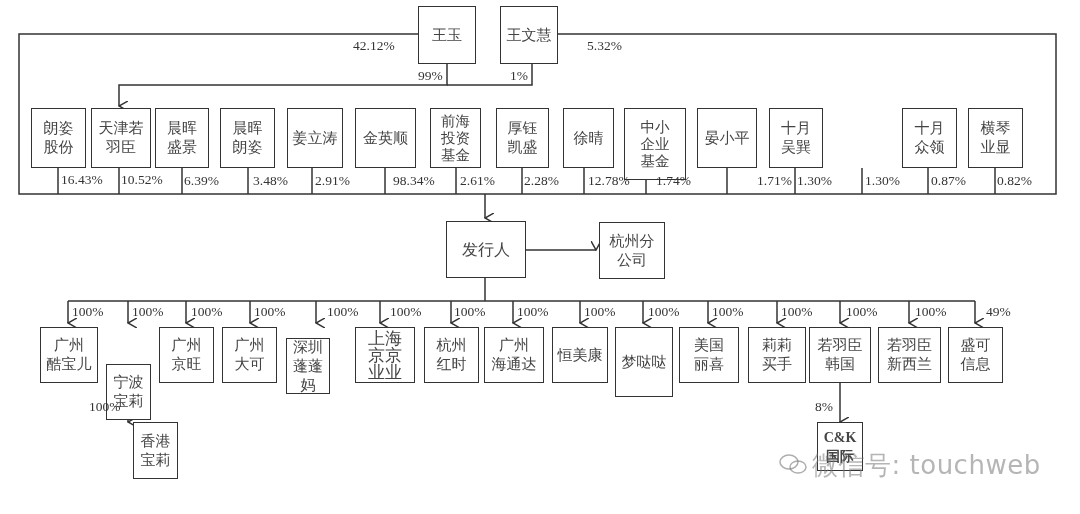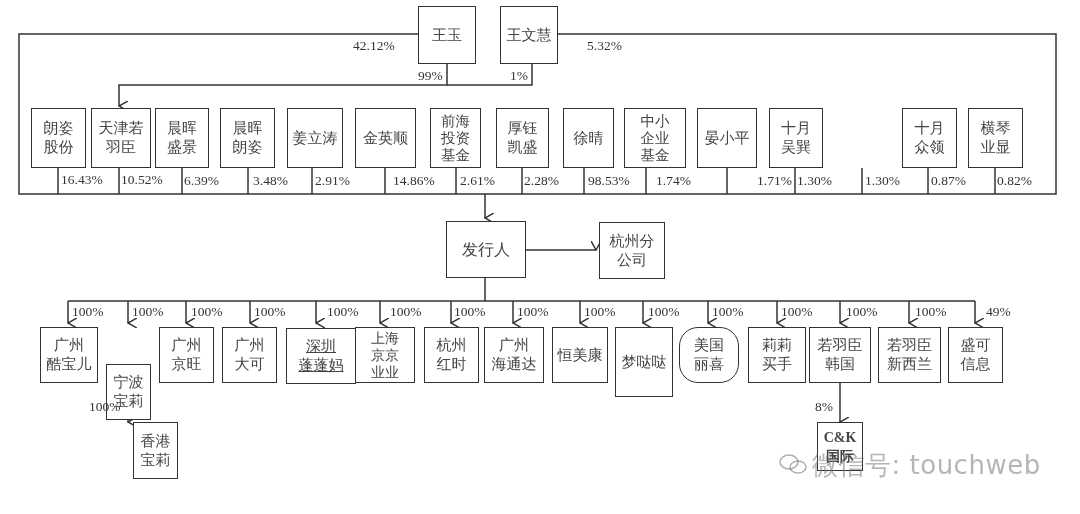--- a/index.html
+++ b/index.html
@@ -92,71 +92,71 @@
   <div class="box" style="left:220px;top:108px;width:55px;height:60px;">晨晖
 朗姿</div>
   <div class="box" style="left:287px;top:108px;width:56px;height:60px;">姜立涛</div>
   <div class="box" style="left:355px;top:108px;width:61px;height:60px;">金英顺</div>
   <div class="box" style="left:430px;top:108px;width:51px;height:60px;line-height:17px;font-size:14.5px;">前海
 投资
 基金</div>
   <div class="box" style="left:496px;top:108px;width:53px;height:60px;">厚钰
 凯盛</div>
   <div class="box" style="left:563px;top:108px;width:51px;height:60px;">徐晴</div>
-  <div class="box" style="left:624px;top:108px;width:62px;height:60px;line-height:17px;font-size:14.5px;">中小
+  <div class="box" style="left:624px;top:108px;width:62px;height:72px;line-height:17px;font-size:14.5px;">中小
 企业
 基金</div>
   <div class="box" style="left:697px;top:108px;width:60px;height:60px;">晏小平</div>
   <div class="box" style="left:769px;top:108px;width:54px;height:60px;">十月
 吴巽</div>
   <div class="box" style="left:902px;top:108px;width:55px;height:60px;">十月
 众领</div>
   <div class="box" style="left:968px;top:108px;width:55px;height:60px;">横琴
 业显</div>
 
   <span class="pct" style="left:61px;top:172px;">16.43%</span>
   <span class="pct" style="left:121px;top:172px;">10.52%</span>
   <span class="pct" style="left:184px;top:173px;">6.39%</span>
   <span class="pct" style="left:253px;top:173px;">3.48%</span>
   <span class="pct" style="left:315px;top:173px;">2.91%</span>
-  <span class="pct" style="left:393px;top:173px;">14.86%</span>
+  <span class="pct" style="left:393px;top:173px;">98.34%</span>
   <span class="pct" style="left:460px;top:173px;">2.61%</span>
   <span class="pct" style="left:524px;top:173px;">2.28%</span>
-  <span class="pct" style="left:588px;top:173px;">98.53%</span>
+  <span class="pct" style="left:588px;top:173px;">12.78%</span>
   <span class="pct" style="left:656px;top:173px;">1.74%</span>
   <span class="pct" style="left:729px;top:173px;margin-left:28px;">1.71%</span>
   <span class="pct" style="left:797px;top:173px;">1.30%</span>
   <span class="pct" style="left:865px;top:173px;">1.30%</span>
   <span class="pct" style="left:931px;top:173px;">0.87%</span>
   <span class="pct" style="left:997px;top:173px;">0.82%</span>
 
   <div class="box" style="left:446px;top:221px;width:80px;height:57px;font-size:16px;">发行人</div>
   <div class="box" style="left:599px;top:222px;width:66px;height:57px;font-size:15px;">杭州分
 公司</div>
 
   <div class="box" style="left:40px;top:327px;width:58px;height:56px;">广州
 酷宝儿</div>
   <div class="box" style="left:106px;top:327px;width:45px;height:56px;margin-top:37px;">宁波
 宝莉</div>
   <div class="box" style="left:159px;top:327px;width:55px;height:56px;">广州
 京旺</div>
   <div class="box" style="left:222px;top:327px;width:55px;height:56px;">广州
 大可</div>
-  <div class="box" style="left:286px;top:328px;width:70px;height:56px;text-decoration:underline;">深圳
+  <div class="box" style="left:286px;top:338px;width:44px;height:56px;">深圳
 蓬蓬妈</div>
-  <div class="box" style="left:355px;top:327px;width:60px;height:56px;line-height:17px;font-size:14px;">上海
+  <div class="box" style="left:355px;top:327px;width:60px;height:56px;line-height:17px;font-size:17px;">上海
 京京
 业业</div>
   <div class="box" style="left:424px;top:327px;width:55px;height:56px;">杭州
 红时</div>
   <div class="box" style="left:484px;top:327px;width:60px;height:56px;">广州
 海通达</div>
   <div class="box" style="left:552px;top:327px;width:56px;height:56px;">恒美康</div>
   <div class="box" style="left:615px;top:327px;width:58px;height:70px;">梦哒哒</div>
-  <div class="box" style="left:679px;top:327px;width:60px;height:56px;border-radius:19px;">美国
+  <div class="box" style="left:679px;top:327px;width:60px;height:56px;">美国
 丽喜</div>
   <div class="box" style="left:748px;top:327px;width:58px;height:56px;">莉莉
 买手</div>
   <div class="box" style="left:809px;top:327px;width:62px;height:56px;">若羽臣
 韩国</div>
   <div class="box" style="left:878px;top:327px;width:63px;height:56px;">若羽臣
 新西兰</div>
   <div class="box" style="left:948px;top:327px;width:55px;height:56px;">盛可
 信息</div>
 

